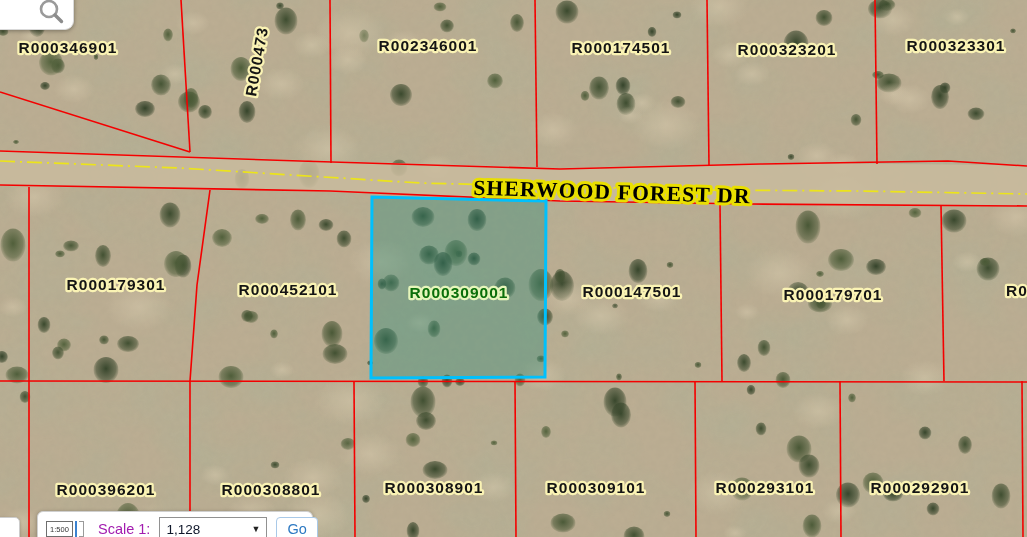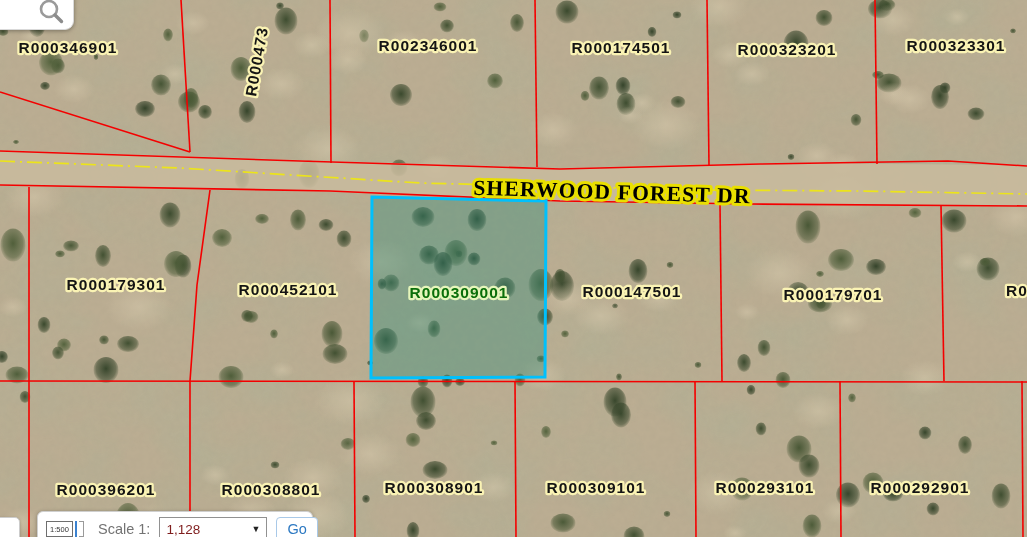--- a/index.html
+++ b/index.html
@@ -35,28 +35,28 @@
     box-shadow:0 1px 4px rgba(0,0,0,.3);
     display:flex;align-items:center;padding:0 8px;box-sizing:border-box;
   }
   .scale-icon-box{
     width:25px;height:14px;border:1px solid #6e6e6e;display:flex;
     align-items:center;justify-content:center;
     font-size:7.5px;color:#333;letter-spacing:0;flex:none;background:#fff;
   }
   .scale-caret{width:2px;height:16px;background:#3b82d0;margin-left:2px;flex:none;}
   .scale-bracket{width:4px;height:14px;border:1px solid #9a9a9a;border-left:none;margin-left:2px;flex:none;}
-  .scale-label{font-size:14.5px;color:#737373;margin:0 9px 0 14px;white-space:nowrap;}
+  .scale-label{font-size:14.5px;color:#a21caf;margin:0 9px 0 14px;white-space:nowrap;}
   .scale-combo{
     display:flex;align-items:center;border:1px solid #919191;height:23px;
     background:#fff;flex:none;width:106px;justify-content:space-between;
   }
   .scale-combo input{
     border:none;outline:none;font-family:"Liberation Sans",sans-serif;
-    font-size:13.5px;color:#7f1d1d;width:78px;padding:0 0 0 6px;background:transparent;
+    font-size:13.5px;color:#0f172a;width:78px;padding:0 0 0 6px;background:transparent;
   }
   .combo-arrow{font-size:9px;color:#222;padding-right:6px;cursor:pointer;}
   .go-button{
     margin-left:9px;padding:3px 10px 4px;background:#fff;
     border:1px solid #a9c9e8;border-radius:4px;color:#2b78c2;
     font-size:14.5px;cursor:pointer;font-family:"Liberation Sans",sans-serif;
   }
 
   
   text.parcel{

